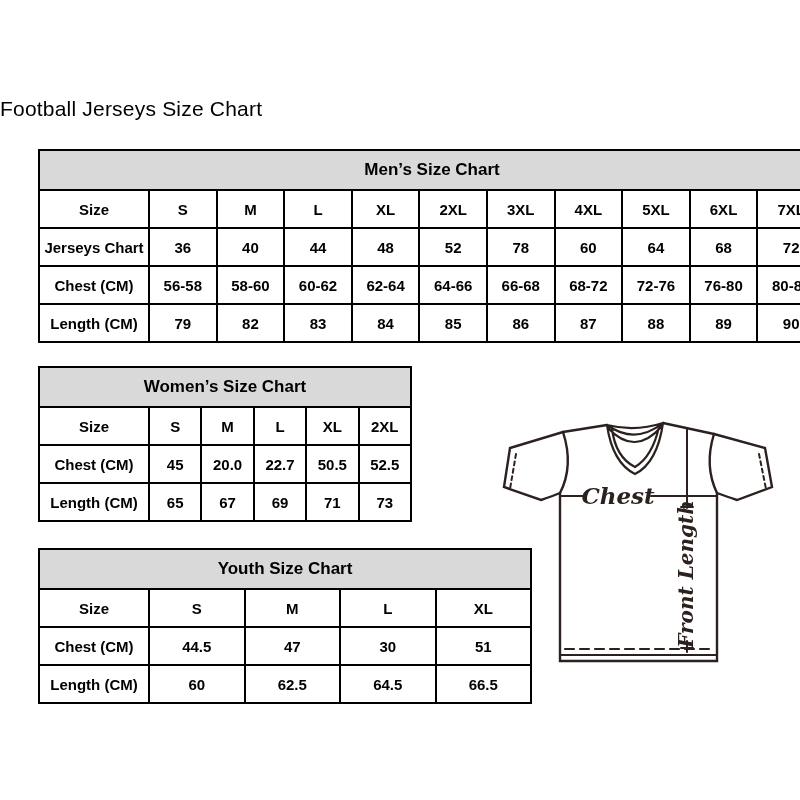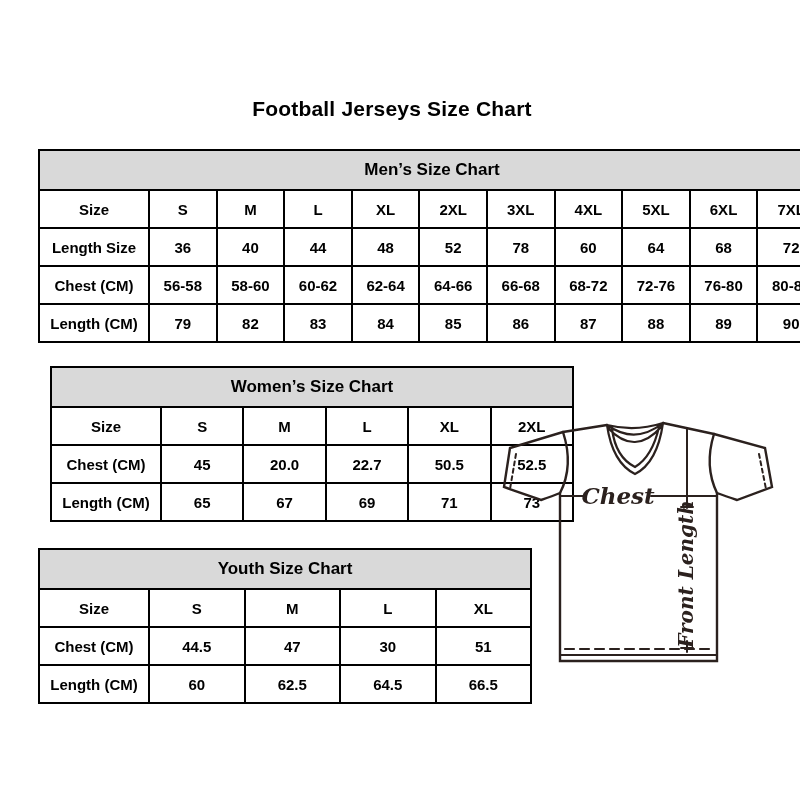--- a/index.html
+++ b/index.html
@@ -5,38 +5,38 @@
   * { margin:0; padding:0; box-sizing:border-box; }
   html,body { background:#ffffff; }
   body {
     width:800px; height:800px; position:relative; overflow:hidden;
     font-family:"Liberation Sans", sans-serif; color:#000;
   }
   .canvas { position:absolute; left:0; top:0; width:800px; height:800px; background:#fff; }
 
   .title {
     position:absolute; top:97px; left:0; width:784px;
-    text-align:center; font-size:21px; font-weight:bold; letter-spacing:0.2px;
+    font-size:21px; font-weight:normal; letter-spacing:0.2px;
   }
 
   table {
     position:absolute; border-collapse:collapse; table-layout:fixed; background:#fff;
   }
   th, td { border:2px solid #000; }
   th.theader {
     height:40px; background:#d9d9d9; text-align:center; vertical-align:middle;
     font-size:17px; font-weight:bold;
   }
   td {
     height:38px; text-align:center; vertical-align:middle;
     font-size:15px; font-weight:bold; padding:0 2px;
     white-space:nowrap; overflow:hidden;
   }
   #men   { left:38px; top:149px; width:788px; }
-  #women { left:50px; top:366px; width:524px;padding-left:18px; }
+  #women { left:38px; top:366px; width:374px;padding-left:18px; }
   #youth { left:38px; top:548px; width:494px; }
 
   .jersey { position:absolute; left:495px; top:408px; width:290px; height:270px; }
   .jersey text {
     font-family:"DejaVu Serif", serif; font-weight:bold; font-style:italic;
     fill:#2b211e;
   }
 </style>
 </head>
 <body>
@@ -72,21 +72,21 @@
           <td>L</td>
           <td>XL</td>
           <td>2XL</td>
           <td>3XL</td>
           <td>4XL</td>
           <td>5XL</td>
           <td>6XL</td>
           <td>7XL</td>
         </tr>
         <tr>
-          <td>Length Size</td>
+          <td>Jerseys Chart</td>
           <td>36</td>
           <td>40</td>
           <td>44</td>
           <td>48</td>
           <td>52</td>
           <td>78</td>
           <td>60</td>
           <td>64</td>
           <td>68</td>
           <td>72</td>

